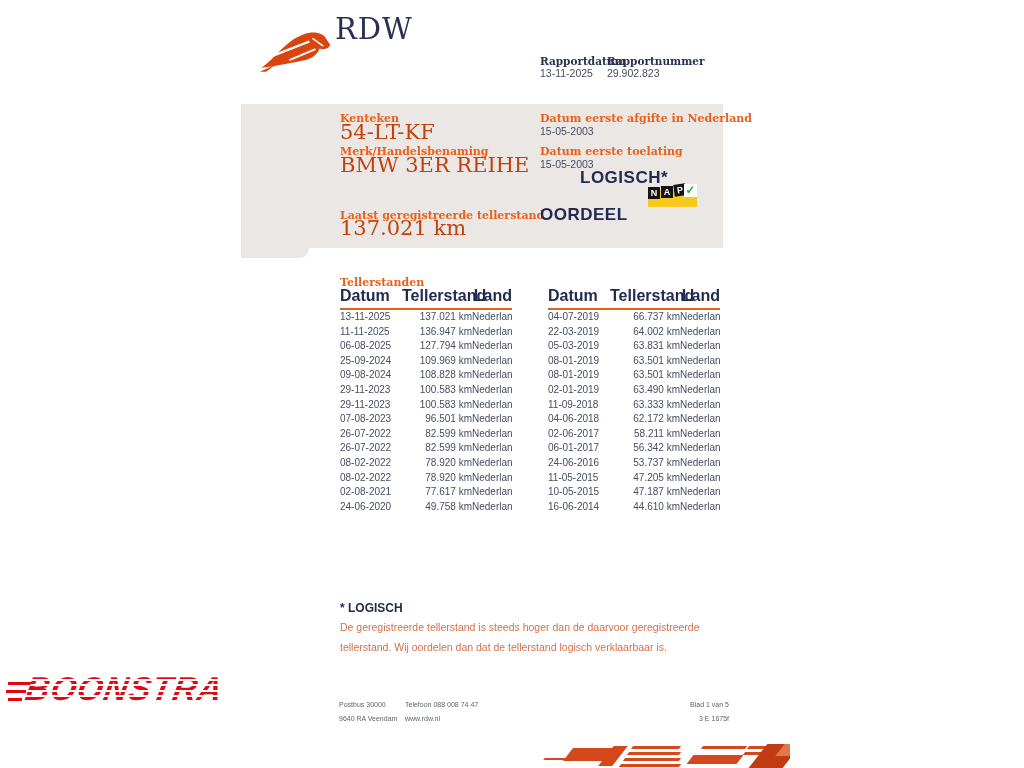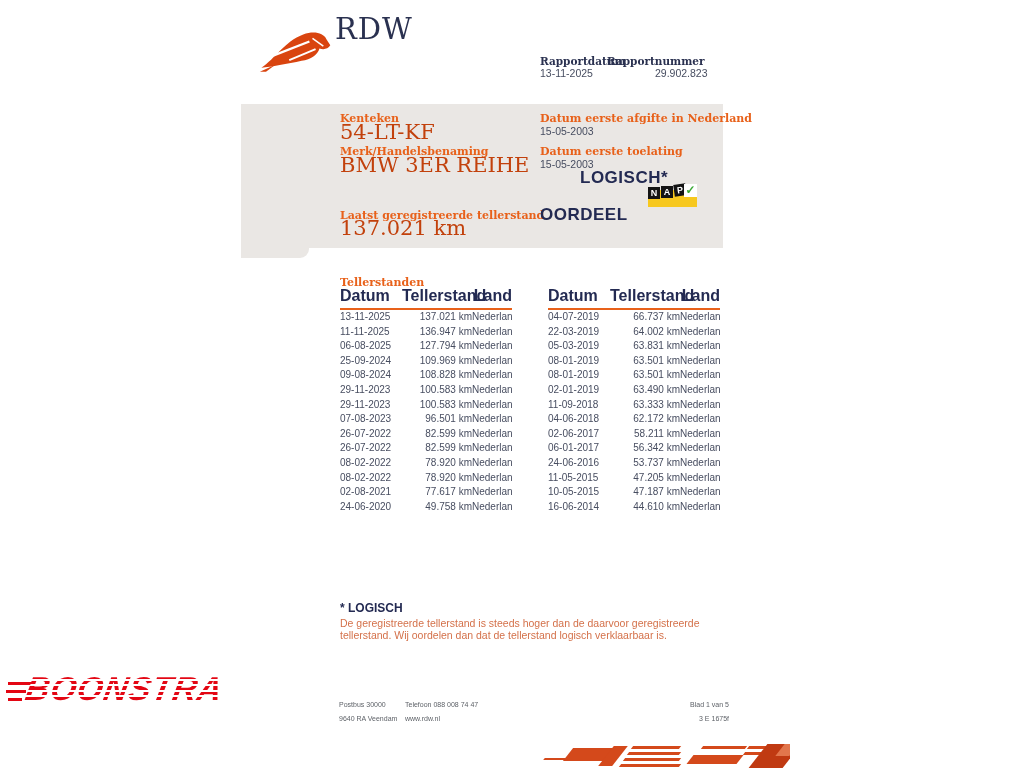--- a/index.html
+++ b/index.html
@@ -42,21 +42,21 @@
   table.km td { font-size:10px; color:#474D60; padding:0; height:14.6px; line-height:14.6px;
                 white-space:nowrap; overflow:hidden; }
   table.km th:nth-child(1){ width:62px; } table.km th:nth-child(2){ width:70px; }
   table.km th:nth-child(3){ width:40px; }
   table.km td:nth-child(2), table.km td:nth-child(3) { text-align:right; }
   .table-left { left:340px; top:287px; }
   .table-right { left:548px; top:287px; }
 
   
   .footnote-title { left:340px; top:601px; font-size:12px; font-weight:bold; color:#232A52; }
-  .footnote-text { left:340px; top:617px; width:392px; font-size:10.5px; line-height:12px;
+  .footnote-text { left:340px; top:617px; width:392px; font-size:10.5px; line-height:20px;
                    color:#D4714A; }
 
   
   .boonstra { left:8px; top:668px; width:200px; height:44px; }
   .boonstra-text { font-style:italic; font-weight:900; font-size:33px; letter-spacing:1px;
                    transform:skewX(-10deg);
                    background:repeating-linear-gradient(to bottom,#E30613 0px,#E30613 3.5px,#ffffff 3.5px,#ffffff 5.5px);
                    -webkit-background-clip:text; background-clip:text; color:transparent;
                    display:inline-block; }
   .speed-line { position:absolute; height:3px; background:#E30613; }
@@ -82,21 +82,21 @@
     <path d="M2,59 L22,50 L10,59 Z" fill="#D9440F"></path>
     <path d="M20,38 L66,20" stroke="#ffffff" stroke-width="3" fill="none"></path>
     <path d="M40,44 L74,30" stroke="#ffffff" stroke-width="2.5" fill="none"></path>
     <path d="M70,16 L84,26" stroke="#ffffff" stroke-width="2" fill="none"></path>
   </svg>
   <div class="abs brand-text">RDW</div>
 
   <div class="abs meta-label" style="left:540px; top:55px;">Rapportdatum</div>
   <div class="abs meta-value" style="left:540px; top:67px;">13-11-2025</div>
   <div class="abs meta-label" style="left:607px; top:55px;">Rapportnummer</div>
-  <div class="abs meta-value" style="left:607px; top:67px;margin-left:48px;">29.902.823</div>
+  <div class="abs meta-value" style="left:607px; top:67px;">29.902.823</div>
 
   <div class="abs panel"></div>
   <div class="abs panel-step"></div>
 
   <div class="abs lbl" style="left:340px; top:112px;">Kenteken</div>
   <div class="abs big-val" style="left:340px; top:120px;">54-LT-KF</div>
   <div class="abs lbl" style="left:340px; top:145px;">Merk/Handelsbenaming</div>
   <div class="abs big-val" style="left:340px; top:153px;">BMW 3ER REIHE</div>
   <div class="abs lbl" style="left:340px; top:209px;">Laatst geregistreerde tellerstand</div>
   <div class="abs big-val" style="left:340px; top:216px;">137.021 km</div>

